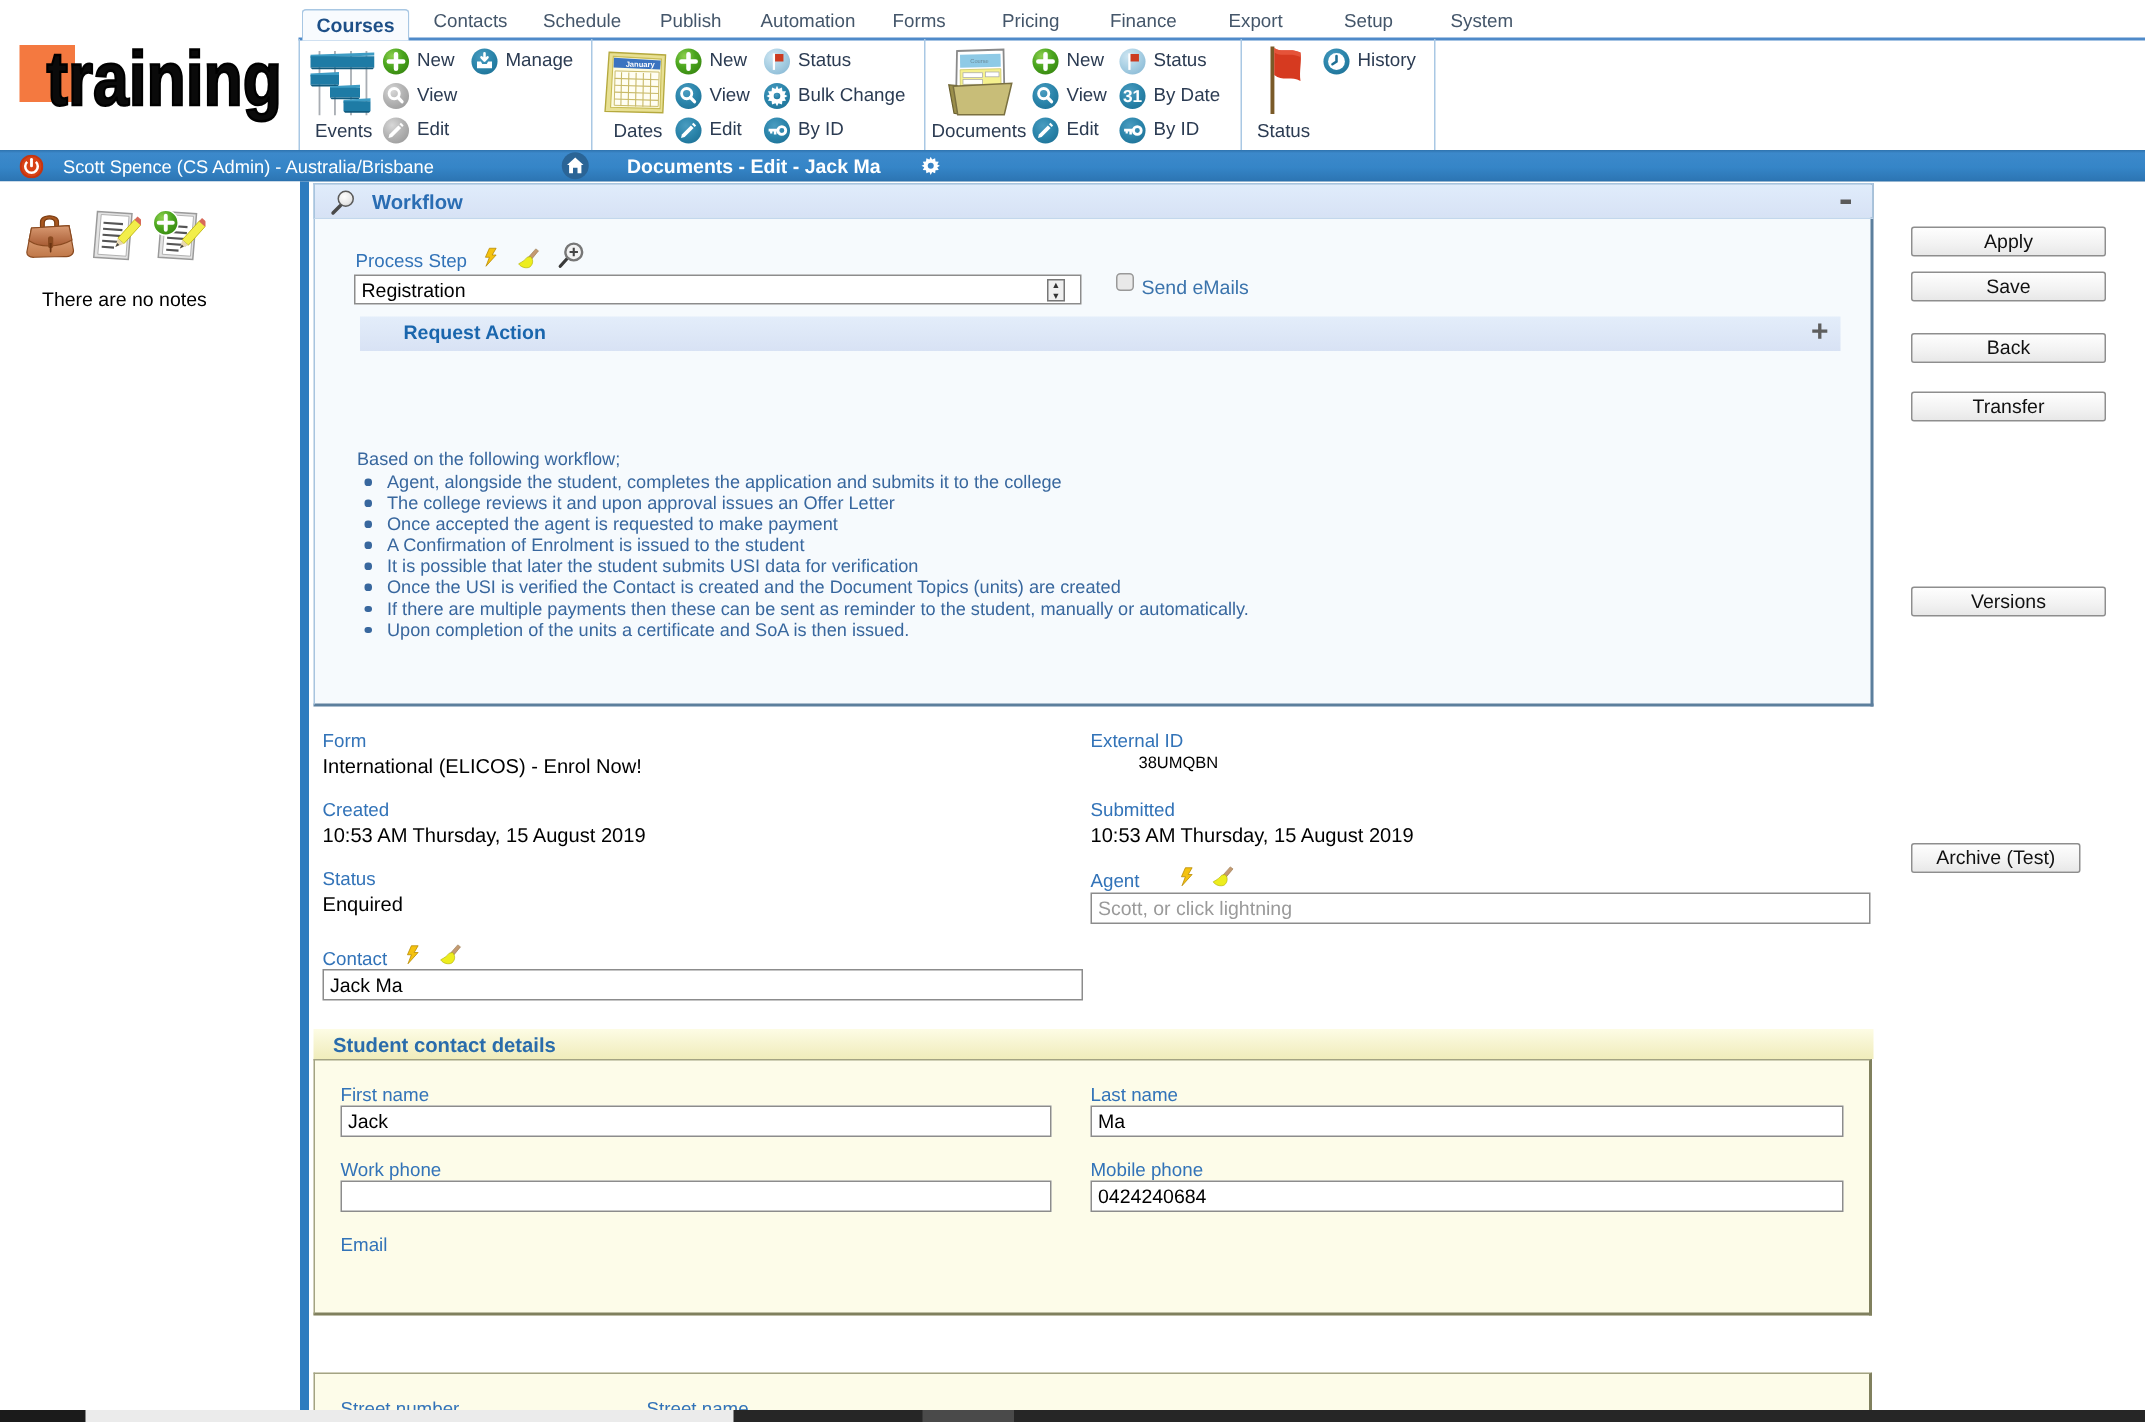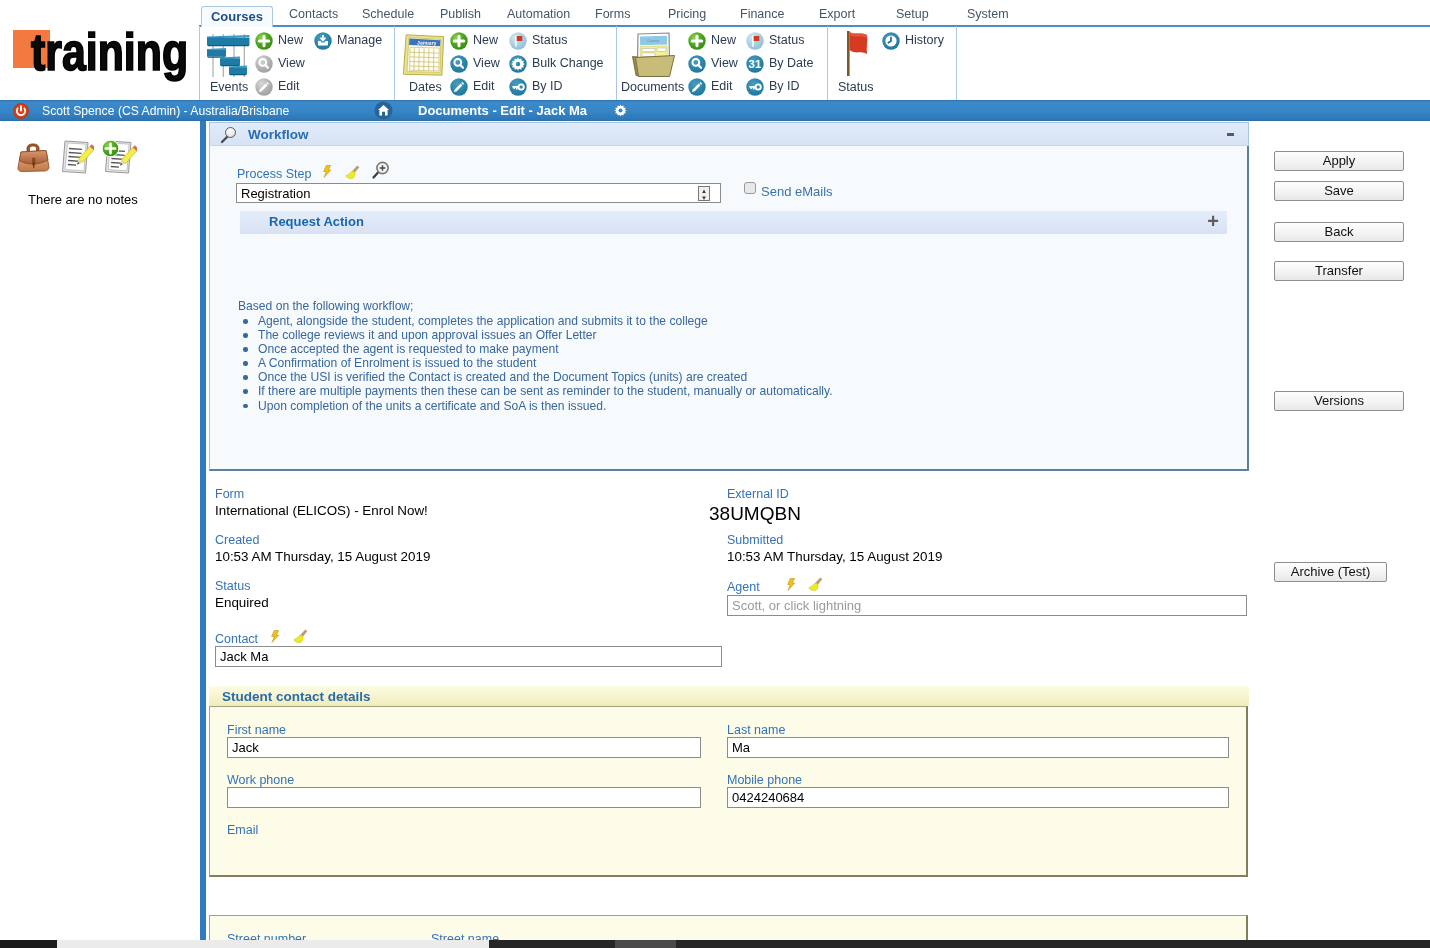--- a/index.html
+++ b/index.html
@@ -384,30 +384,31 @@
       <b style="position:absolute; left:29px; top:3px;">Request Action</b>
     <span style="position:absolute; right:8px; top:-1px; color:#5e5e5e; font-weight:bold; font-size:20px;">+</span>
     </div>
   <div class="abs wftext" style="left:238px; top:299px;">Based on the following workflow;</div>
   <div class="abs" id="wflist" style="left:241px; top:314px; width:900px;">
     <ul class="wftext" style="list-style:none;">
       <li>Agent, alongside the student, completes the application and submits it to the college</li>
       <li>The college reviews it and upon approval issues an Offer Letter</li>
       <li>Once accepted the agent is requested to make payment</li>
       <li>A Confirmation of Enrolment is issued to the student</li>
+      <li>It is possible that later the student submits USI data for verification</li>
       <li>Once the USI is verified the Contact is created and the Document Topics (units) are created</li>
       <li>If there are multiple payments then these can be sent as reminder to the student, manually or automatically.</li>
       <li>Upon completion of the units a certificate and SoA is then issued.</li>
     </ul>
   </div>
 
   <div class="abs fieldlabel" style="left:215px; top:487px;">Form</div>
   <div class="abs" style="left:215px; top:503px; font-size:13.4px;">International (ELICOS) - Enrol Now!</div>
   <div class="abs fieldlabel" style="left:727px; top:487px;">External ID</div>
-  <div class="abs" style="left:709px; top:503px; font-size:19px;">38UMQBN</div>
+  <div class="abs" style="left:759px; top:503px; font-size:11px;">38UMQBN</div>
   <div class="abs fieldlabel" style="left:215px; top:533px;">Created</div>
   <div class="abs" style="left:215px; top:549px; font-size:13.4px;">10:53 AM Thursday, 15 August 2019</div>
   <div class="abs fieldlabel" style="left:727px; top:533px;">Submitted</div>
   <div class="abs" style="left:727px; top:549px; font-size:13.4px;">10:53 AM Thursday, 15 August 2019</div>
   <div class="abs fieldlabel" style="left:215px; top:579px;">Status</div>
   <div class="abs" style="left:215px; top:595px; font-size:13.4px;">Enquired</div>
   <div class="abs fieldlabel" style="left:727px; top:580px;">Agent</div>
   <svg class="abs" style="left:785px; top:577px;" width="12" height="15" viewBox="0 0 16 18">
       <path d="M7 1 L13 1 L9.5 7 L13 7 L4 17 L7 9 L3.5 9 Z" fill="#f4c210" stroke="#b88a00" stroke-width="0.7"></path>
     </svg>

